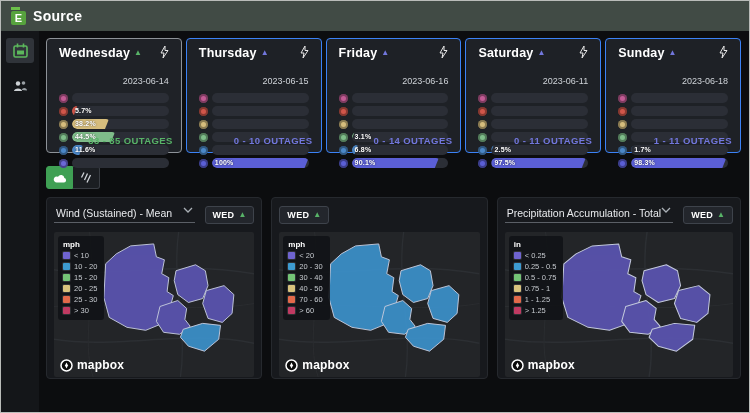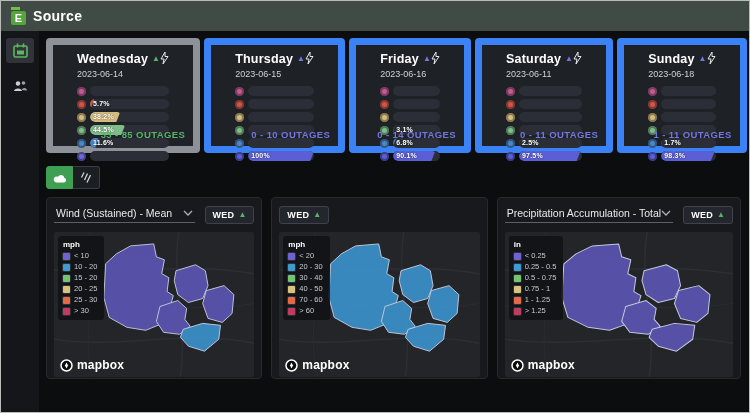--- a/index.html
+++ b/index.html
@@ -16,59 +16,59 @@
   
   .sidebar { position:absolute; left:0; top:30px; bottom:0; width:38px; background:#141619; }
   .side-tile { width:28px; height:25px; margin:7px auto 0; background:#30343a; border-radius:3px;
                display:flex; align-items:center; justify-content:center; cursor:pointer; }
   .side-ico { width:28px; height:22px; margin:12px auto 0; display:flex; align-items:center; justify-content:center; cursor:pointer; }
   
   .main { position:absolute; left:38px; top:30px; right:0; bottom:0; padding:7px 8px 0 7px; }
   .asof { font-size:10px; color:#e6e9e7; margin:2px 0 8px 2px; letter-spacing:.2px; }
   
   .cards { display:flex; gap:4px; }
-  .card { flex:1; height:115px; background:#1e2126; border:7px solid #3b82f6; border-radius:4px;
-          padding:7px 24px; position:relative; cursor:pointer; }
+  .card { flex:1; height:115px; background:#1e2126; border:1px solid #3b82f6; border-radius:4px;
+          padding:7px 12px; position:relative; cursor:pointer;text-align:right; }
   .card.selected { border-color:#8d9298; background:#1f2227; }
   .chead { display:flex; justify-content:space-between; align-items:flex-start; }
   .ctitle { color:#fff; font-size:12.5px; font-weight:700; letter-spacing:.2px; display:flex; align-items:center; gap:4px; }
   .tri { font-size:8px; line-height:10px; }
-  .cdate { font-size:9px; color:#cfd3d8; margin-top:3px; }
+  .cdate { font-size:9px; color:#cfd3d8; margin-top:16px; }
   .bars { margin-top:7px; display:flex; flex-direction:column; gap:3px; }
   .brow { display:flex; align-items:center; gap:4px; height:10px; }
   .dot { width:9px; height:9px; border-radius:50%; flex:none; box-shadow: inset 0 0 0 2px rgba(0,0,0,.35); }
   .track { flex:1; height:10px; background:#2b2e36; border-radius:5px; position:relative; overflow:hidden; }
   .fill { position:absolute; left:0; top:0; bottom:0; border-radius:5px 3px 3px 5px;
           clip-path:polygon(0 0,100% 0,calc(100% - 4px) 100%,0 100%); }
   .pct { position:absolute; left:3px; top:0; line-height:10px; font-size:7px; font-weight:700; color:#fff;
          text-shadow:0 0 2px rgba(0,0,0,.7); letter-spacing:.2px; white-space:nowrap; }
   .outages { position:absolute; right:8px; bottom:6px; font-size:9.5px; font-weight:700; letter-spacing:.4px; }
   
   .toolbar { margin:13px 0 0 0; display:flex; }
   .lbtn { width:27px; height:23px; display:flex; align-items:center; justify-content:center;
           border:1px solid #3a3e44; background:#1b1e22; cursor:pointer; }
   .lbtn.active { background:#3fa054; border-color:#3fa054; border-radius:3px 0 0 3px; }
   .lbtn.right { border-radius:0 3px 3px 0; border-left:none; }
   
   .panels { display:flex; gap:9px; margin-top:8px; }
   .panel { flex:1; background:#17191d; border:1px solid #26292e; border-radius:4px; padding:6px 7px; height:182px; }
   .phead { display:flex; align-items:center; justify-content:space-between; height:22px; }
-  .pselect { flex:1; margin-right:10px; display:flex; justify-content:space-between; align-items:center;
+  .pselect { flex:1; margin-right:10px; display:flex; justify-content:space-between; 
              border-bottom:1px solid #5b5f66; padding:0 2px 3px 2px; cursor:pointer; }
   .ptitle { font-size:10.5px; color:#e8eaed; white-space:nowrap; overflow:hidden; }
   .badge { display:flex; gap:4px; align-items:center; background:#23262c; border:1px solid #3e434b;
            border-radius:3px; padding:3px 7px; cursor:pointer; }
   .badge-label { font-size:9px; font-weight:700; color:#fff; letter-spacing:.3px; }
   .btri { font-size:8px; color:#58b368; line-height:8px; }
   .map { margin-top:6px; height:145px; background:#232528; border-radius:2px; position:relative; overflow:hidden; }
   .roads, .regions { position:absolute; left:0; top:0; width:100%; height:100%; }
   .legend { position:absolute; top:4px; left:4px; background:rgba(16,18,22,.88); padding:4px 7px 5px 5px;
             border-radius:3px; z-index:3; }
   .ltitle { font-size:8px; font-weight:700; color:#fff; margin-bottom:1px; }
-  .litem { display:flex; gap:4px; align-items:flex-end; margin-top:2px; font-size:7.5px; color:#c6cacf; white-space:nowrap; }
+  .litem { display:flex; gap:4px; align-items:center; margin-top:2px; font-size:7.5px; color:#c6cacf; white-space:nowrap; }
   .sw { width:7px; height:7px; border-radius:1px; flex:none; box-shadow:0 0 0 1px rgba(255,255,255,.12); }
   .mblogo { position:absolute; left:6px; bottom:5px; display:flex; gap:4px; align-items:center; z-index:3; cursor:pointer; }
   .mbtext { font-size:12px; font-weight:700; color:#fff; letter-spacing:.2px; }
 </style>
 </head>
 <body>
 
 <div class="page">
 
   <div class="topbar">

